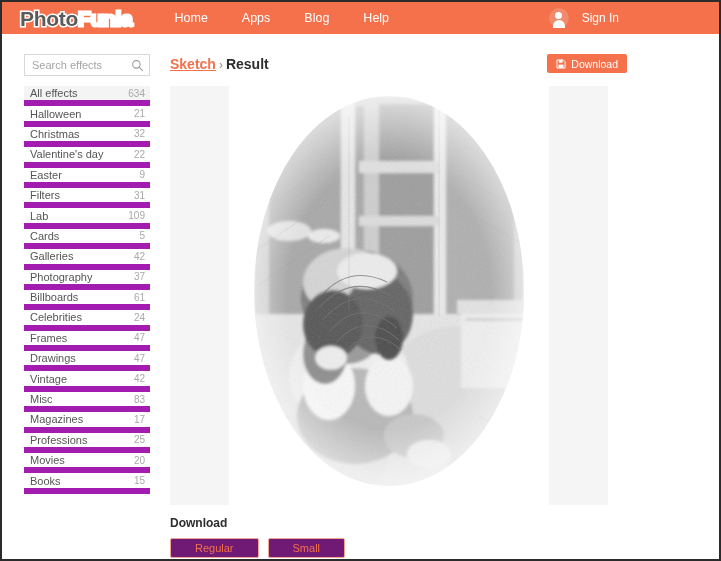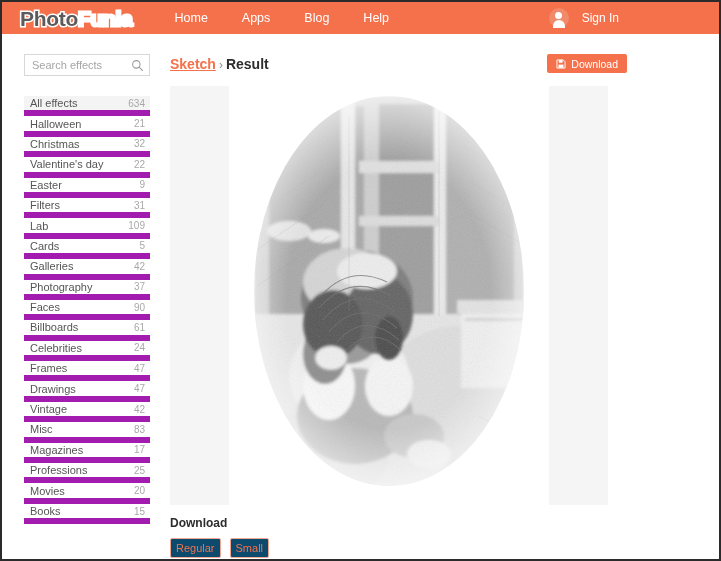--- a/index.html
+++ b/index.html
@@ -88,21 +88,20 @@
   
   .sidebar {
     position: absolute; left: 0; top: 32px;
     width: 164px; height: 527px;
     background: #ffffff;
     padding: 20px 16px 0 22px;
   }
   .search-wrap {
     position: relative;
     width: 126px; height: 32px;
-    margin-bottom: 10px;
   }
   .search-input {
     width: 126px; height: 22px;
     border: 1px solid #d8d8d8;
     background: #ffffff;
     font-family: "Liberation Sans", sans-serif;
     font-size: 11px;
     color: #9a9a9a;
     padding: 0 22px 0 7px;
     outline: none;
@@ -189,26 +188,26 @@
     position: absolute; left: 0; top: 482px;
     width: 438px;
   }
   .dl-title {
     font-size: 12px; font-weight: bold;
     color: #2d2d2d; margin-bottom: 8px;
   }
   .dl-options { display: flex; }
   .dl-opt {
     border: 1px solid #f0a68f;
-    background: #0c4a6e;
+    background: #701a75;
     color: #f4714b;
     font-family: "Liberation Sans", sans-serif;
     font-size: 11px;
     border-radius: 2px;
-    padding: 3px 5px;
+    padding: 3px 24px;
     margin-right: 9px;
     cursor: pointer;
     white-space: nowrap;
   }
 </style>
 </head>
 <body>
 
 <div id="page">
 
@@ -271,24 +270,20 @@
           <span class="cat-label">Cards</span>
           <span class="cat-count">5</span>
         </li>
         <li class="cat-item">
           <span class="cat-label">Galleries</span>
           <span class="cat-count">42</span>
         </li>
         <li class="cat-item">
           <span class="cat-label">Photography</span>
           <span class="cat-count">37</span>
-        </li>
-        <li class="cat-item">
-          <span class="cat-label">Faces</span>
-          <span class="cat-count">90</span>
         </li>
         <li class="cat-item">
           <span class="cat-label">Billboards</span>
           <span class="cat-count">61</span>
         </li>
         <li class="cat-item">
           <span class="cat-label">Celebrities</span>
           <span class="cat-count">24</span>
         </li>
         <li class="cat-item">

